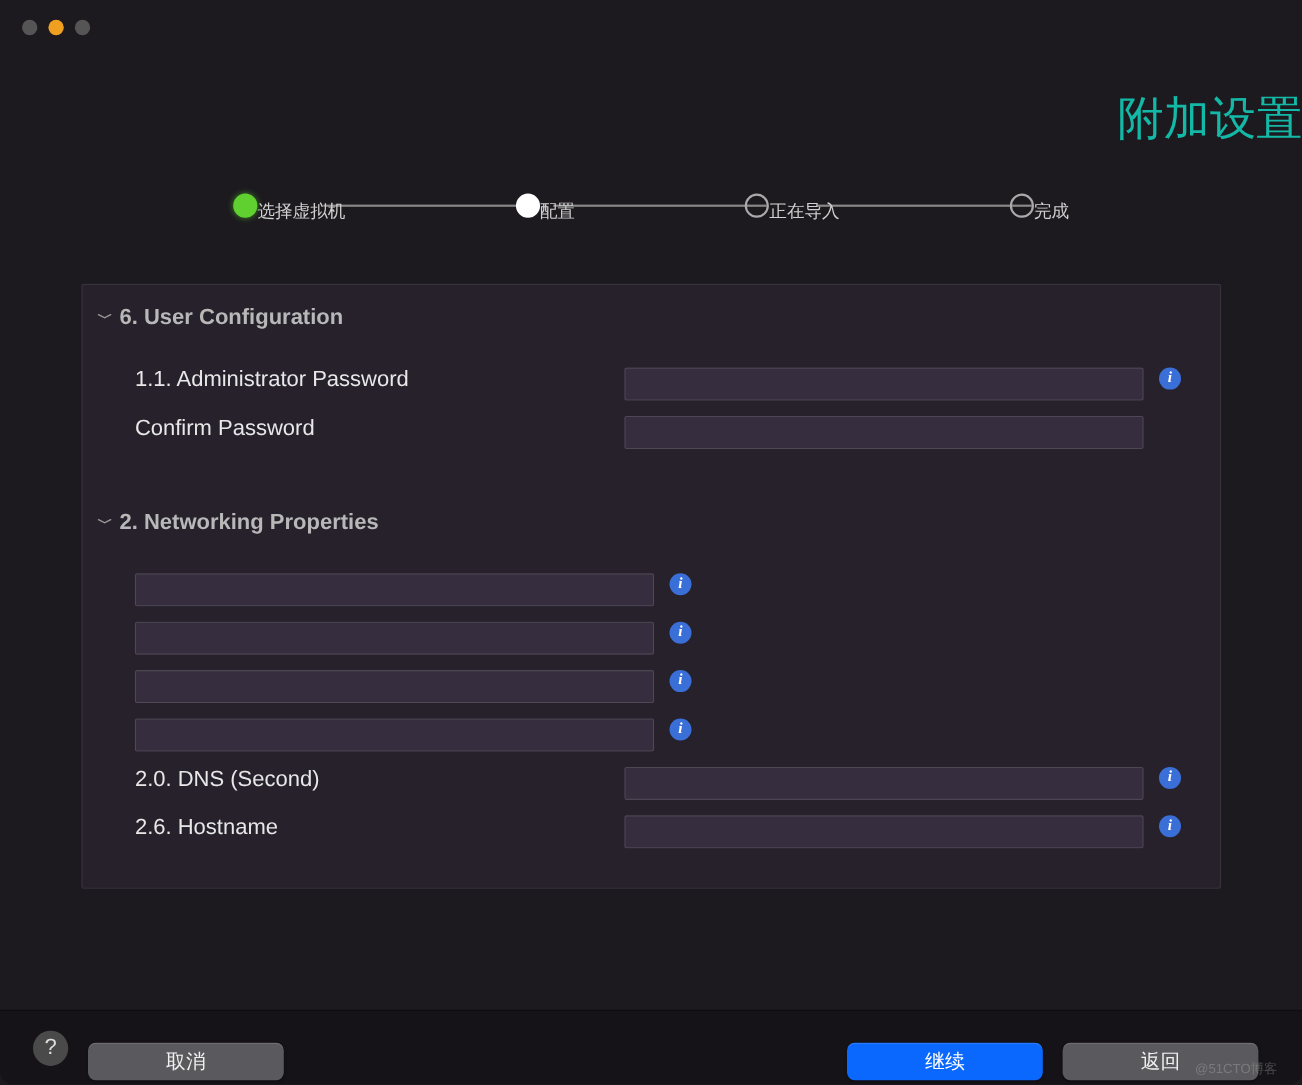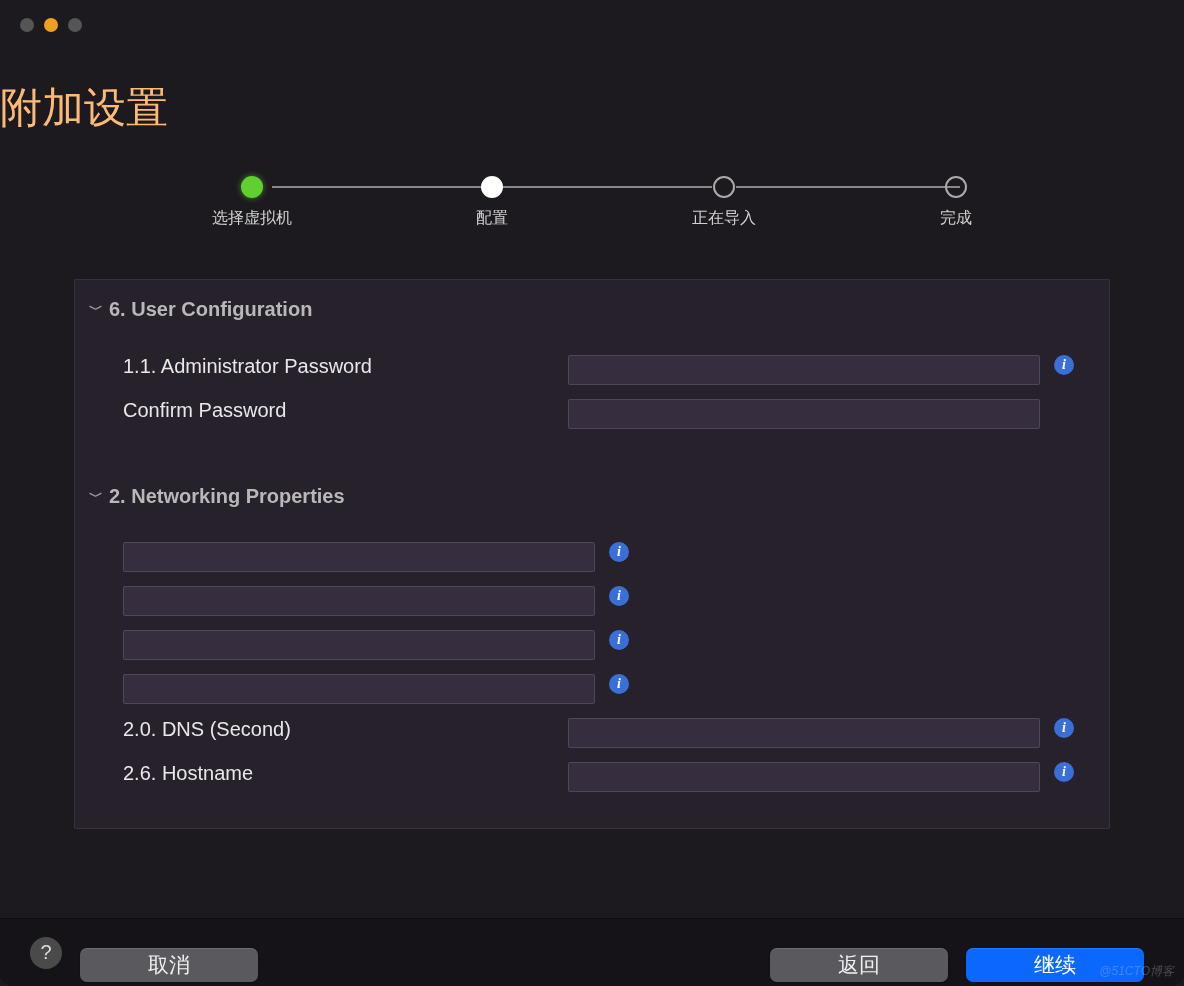--- a/index.html
+++ b/index.html
@@ -31,39 +31,39 @@
       width: 14px;
       height: 14px;
       border-radius: 50%;
     }
     
     .tl-close { background: #555; }
     .tl-min { background: #f0a020; }
     .tl-max { background: #555; }
     
     .page-title {
-      text-align: left;
+      text-align: right;
       font-size: 42px;
       font-weight: 400;
-      color: #fdba74;
+      color: #14b8a6;
       margin-top: 30px;
       margin-bottom: 40px;
     }
     
     .stepper {
       display: flex;
       align-items: flex-start;
       justify-content: center;
       margin: 40px auto 50px;
       width: 760px;
     }
     
     .step {
       display: flex;
-      flex-direction: column;
+      flex-direction: row;
       align-items: center;
       position: relative;
     }
     
     .step-circle {
       width: 22px;
       height: 22px;
       border-radius: 50%;
       border: 2px solid #aaa;
       background: transparent;
@@ -202,42 +202,41 @@
       justify-content: center;
     }
     
     .footer-btn {
       height: 34px;
       min-width: 178px;
       border-radius: 7px;
       border: none;
       background: #5a5a5e;
       color: #f0f0f0;
-      font-size: 21px;
+      font-size: 18px;
       cursor: pointer;
       box-shadow: inset 0 1px 0 rgba(255,255,255,0.12), 0 1px 2px rgba(0,0,0,0.3);
       margin-top: 24px;
     }
     
     .footer-btn.primary {
       background: #0a68ff;
       color: #fff;
     }
     
     .footer-spacer {
       flex: 1;
     }
     
     .watermark {
       position: absolute;
-      right: 10px;
+      right: 23px;
       bottom: 6px;
       font-size: 12px;
       color: rgba(200,200,200,0.3);
-      font-style: italic;
     }
   </style>
 </head>
 <body>
 
 <div class="titlebar">
   <div class="traffic-light tl-close"></div>
   <div class="traffic-light tl-min"></div>
   <div class="traffic-light tl-max"></div>
 </div>
@@ -317,17 +316,17 @@
       <span class="info-icon">i</span>
     </div>
   </div>
 
 </div>
 
 <div class="footer">
   <button class="help-btn">?</button>
   <button class="footer-btn">取消</button>
   <div class="footer-spacer"></div>
+  <button class="footer-btn primary">继续</button>
   <button class="footer-btn">返回</button>
-  <button class="footer-btn primary">继续</button>
 </div>
 
 <div class="watermark">@51CTO博客</div>
 
 </body></html>

